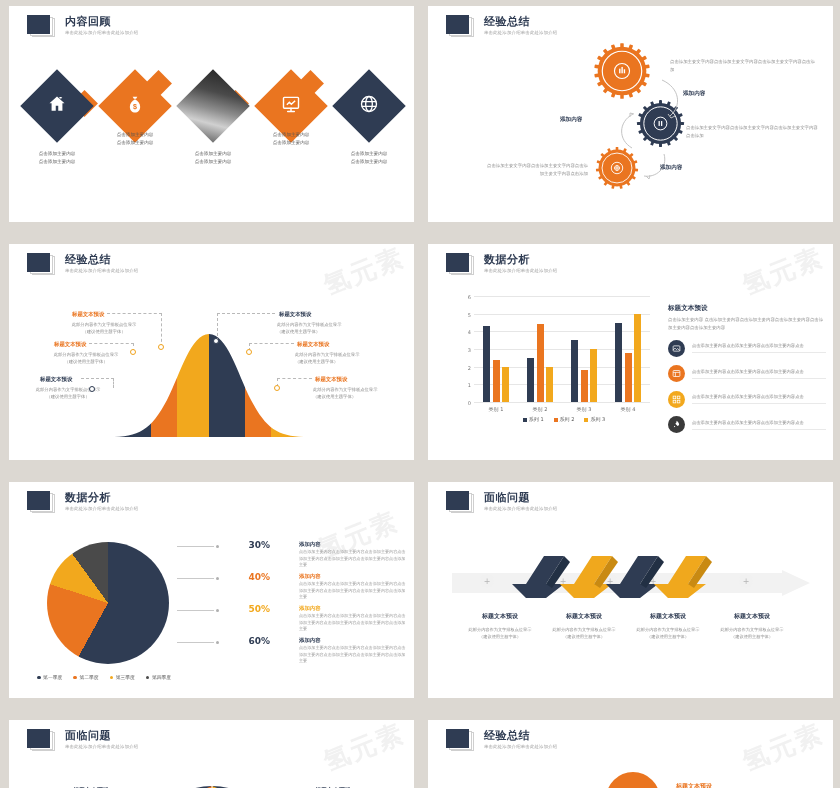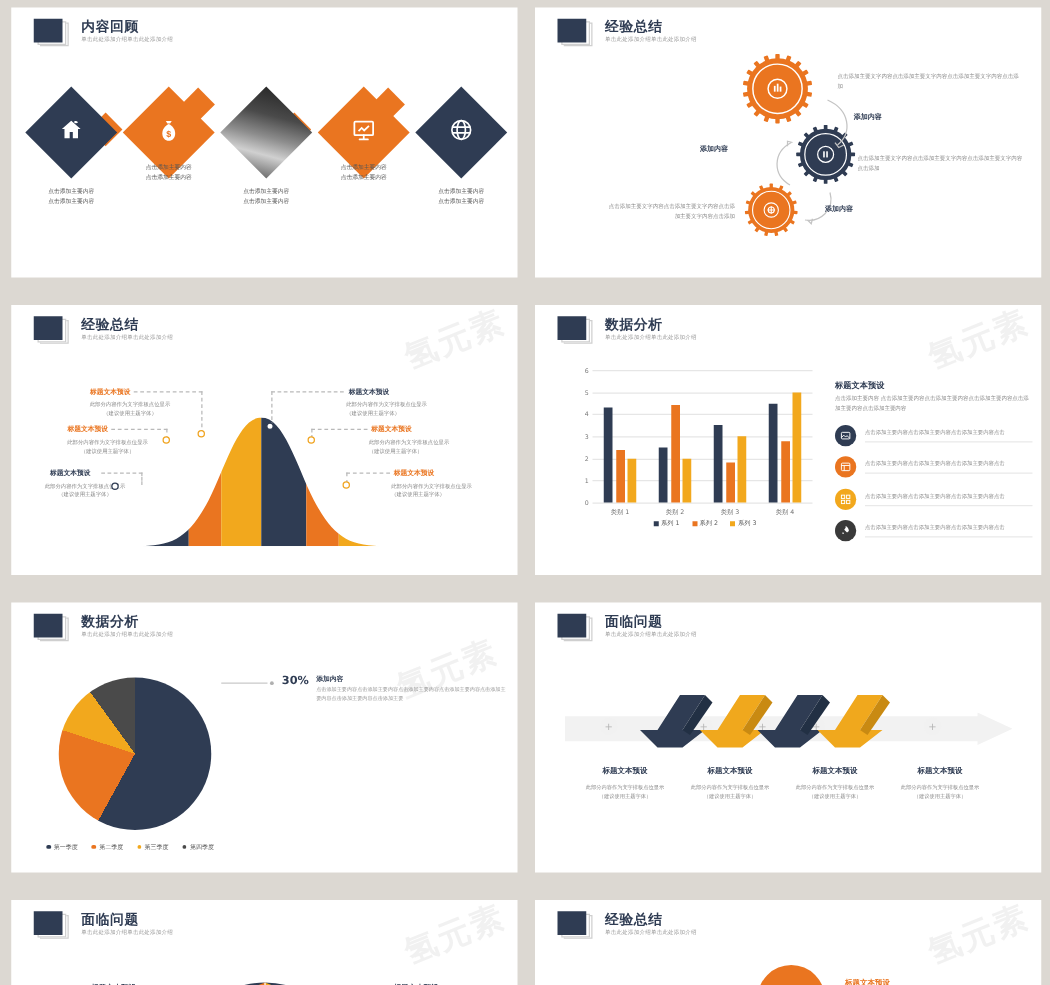--- a/index.html
+++ b/index.html
@@ -92,21 +92,21 @@
   .bcr-p{ font-size:4.4px; color:#8a8a8a; line-height:7.5px; margin-top:3px; }
   .bcr-item{ display:flex; align-items:center; gap:7px; margin-top:8.5px; }
   .bcr-ico{ width:17px; height:17px; border-radius:50%; flex:none; display:flex; align-items:center; justify-content:center; color:#fff; }
   .bcr-line{ font-size:4.3px; color:#8a8a8a; border-bottom:1px solid #e9e9e9; padding-bottom:4px; flex:1; }
 
   
   .pie{ position:absolute; left:38px; top:60px; width:122px; height:122px; border-radius:50%; }
   .pie-legend{ position:absolute; left:28px; top:192px; display:flex; gap:11px; font-size:4.8px; color:#555; }
   .pl-sw{ display:inline-block; width:3.6px; height:3.6px; border-radius:50%; margin-right:2.5px; vertical-align:middle; }
   .pie-rows{ position:absolute; left:168px; top:58px; width:230px; }
-  .pie-row{ display:flex; align-items:flex-start; height:32px; }
+  .pie-row{ display:flex; align-items:flex-start; height:32px;gap:23px; }
   .pr-lead{ width:42px; display:flex; align-items:center; padding-top:5px; }
   .pr-lead .ln{ flex:1; height:1px; background:#c9c9c9; }
   .pr-lead .dt{ width:3px; height:3px; border-radius:50%; background:#b0b0b0; margin-left:2px; }
   .pr-pct{ width:34px; font-size:9px; font-weight:bold; text-align:right; padding-right:6px; }
   .pr-txt .h{ font-size:5.4px; font-weight:bold; line-height:8px; }
   .pr-txt .b{ font-size:4.1px; color:#9a9a9a; line-height:6.6px; margin-top:1px; }
   .ar-plus{ position:absolute; width:14px; height:14px; border-radius:50%; background:#f1f1f1;
             display:flex; align-items:center; justify-content:center; color:#b4b4b4; font-size:8px; top:4px; }
   .ar-cap{ position:absolute; width:96px; text-align:center; }
   .ar-cap .h{ font-size:6px; font-weight:bold; color:#2f3c53; }
@@ -571,20 +571,53 @@
           <div class="pr-lead">
             <span class="ln"></span>
             <span class="dt"></span>
           </div>
           <div class="pr-pct" style="color:#2f3c53">30%</div>
           <div class="pr-txt" style="flex:1">
             <div class="h" style="color:#2f3c53">添加内容</div>
             <div class="b">点击添加主要内容点击添加主要内容点击添加主要内容点击添加主要内容点击添加主要内容点击添加主要内容点击添加主要</div>
           </div>
         </div>
+        <div class="pie-row">
+          <div class="pr-lead">
+            <span class="ln"></span>
+            <span class="dt"></span>
+          </div>
+          <div class="pr-pct" style="color:#ea7520">40%</div>
+          <div class="pr-txt" style="flex:1">
+            <div class="h" style="color:#ea7520">添加内容</div>
+            <div class="b">点击添加主要内容点击添加主要内容点击添加主要内容点击添加主要内容点击添加主要内容点击添加主要内容点击添加主要</div>
+          </div>
+        </div>
+        <div class="pie-row">
+          <div class="pr-lead">
+            <span class="ln"></span>
+            <span class="dt"></span>
+          </div>
+          <div class="pr-pct" style="color:#f2a81d">50%</div>
+          <div class="pr-txt" style="flex:1">
+            <div class="h" style="color:#f2a81d">添加内容</div>
+            <div class="b">点击添加主要内容点击添加主要内容点击添加主要内容点击添加主要内容点击添加主要内容点击添加主要内容点击添加主要</div>
+          </div>
+        </div>
+        <div class="pie-row">
+          <div class="pr-lead">
+            <span class="ln"></span>
+            <span class="dt"></span>
+          </div>
+          <div class="pr-pct" style="color:#2f3c53">60%</div>
+          <div class="pr-txt" style="flex:1">
+            <div class="h" style="color:#2f3c53">添加内容</div>
+            <div class="b">点击添加主要内容点击添加主要内容点击添加主要内容点击添加主要内容点击添加主要内容点击添加主要内容点击添加主要</div>
+          </div>
+        </div>
       </div>
 
     <div class="wm b">氢元素</div>
   </div>
 
   <div class="slide">
     <div class="hdr">
       <div class="hdr-mark">
         <div class="sq back2"></div>
           <div class="sq back1"></div>

